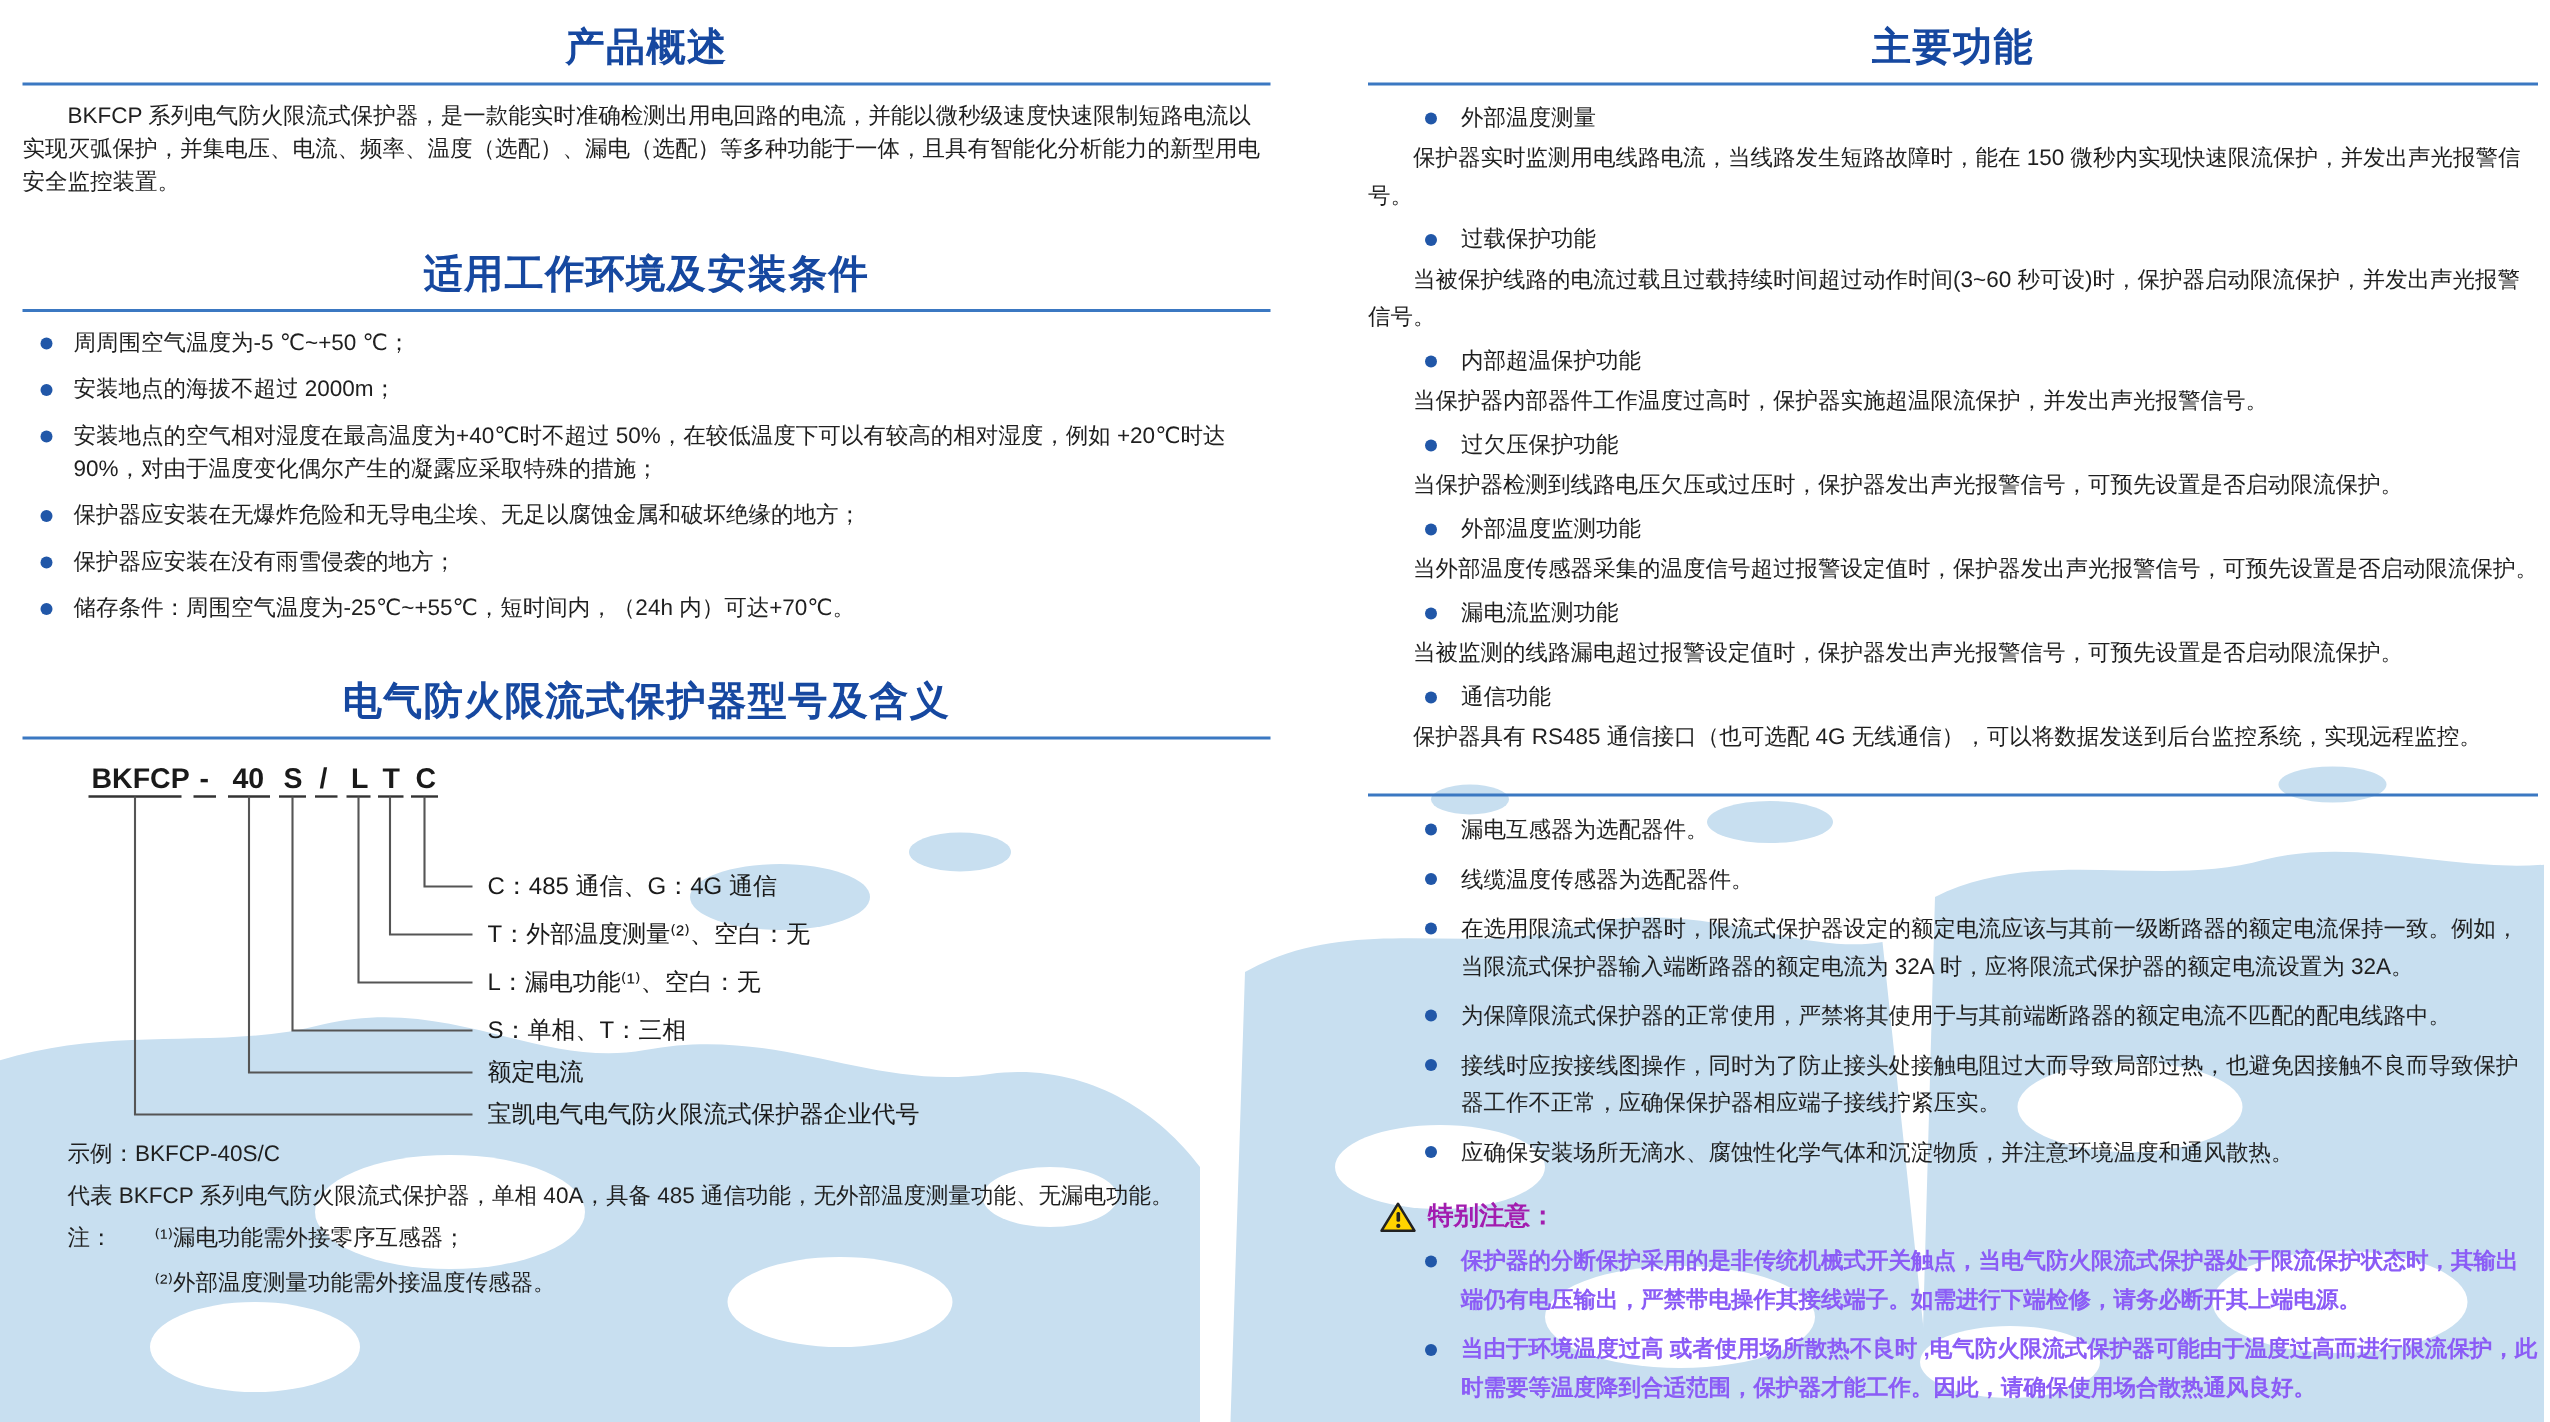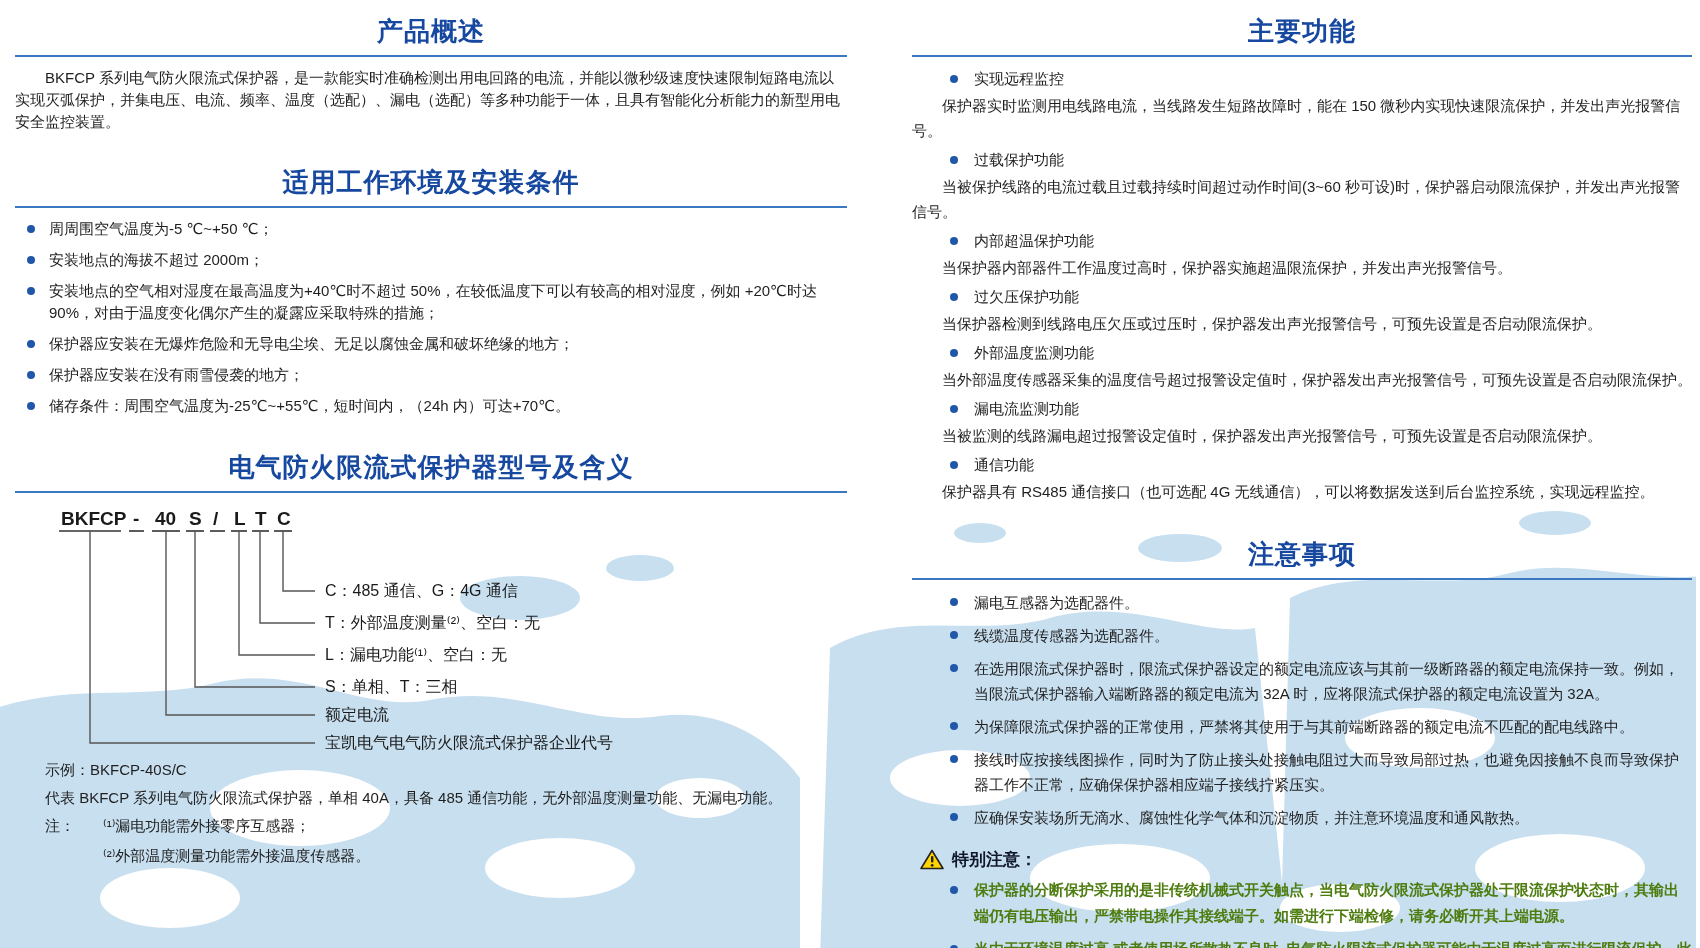--- a/index.html
+++ b/index.html
@@ -59,27 +59,27 @@
   .plist li{
     position:relative; padding-left:62px; font-size:15px; line-height:25px;
     margin-bottom:8px; font-weight:400;
   }
   .plist li .dot{
     position:absolute; left:38px; top:8px; width:8px; height:8px; border-radius:50%;
     background:#2157A8;
   }
 
   .special-head{
-    display:flex; align-items:center; gap:8px; margin:18px 0 6px 8px;
-    font-size:17px; font-weight:bold; color:#0f172a;
+    display:flex; align-items:flex-end; gap:8px; margin:18px 0 6px 8px;
+    font-size:17px; font-weight:bold; color:#a21caf;
   }
   .special-list{list-style:none; margin:0; padding:0;}
   .special-list li{
     position:relative; padding-left:62px; font-size:15px; line-height:26px;
-    margin-bottom:7px; font-weight:bold; color:#4d7c0f;
+    margin-bottom:7px; font-weight:bold; color:#8b5cf6;
   }
   .special-list li .dot{
     position:absolute; left:38px; top:9px; width:8px; height:8px; border-radius:50%;
     background:#2157A8;
   }
 </style>
 </head>
 <body>
 
 <div class="page">
@@ -188,39 +188,38 @@
     </div>
 
   </div>
 
   <div class="col col-right">
 
     <h2 class="sec-title">主要功能</h2>
     <hr class="sec-rule">
 
     <div>
-      <div class="fn-title"><span class="dot"></span><span>实现远程监控</span></div>
+      <div class="fn-title"><span class="dot"></span><span>外部温度测量</span></div>
       <p class="fn-desc">保护器实时监测用电线路电流，当线路发生短路故障时，能在 150 微秒内实现快速限流保护，并发出声光报警信号。</p>
       <div class="fn-title"><span class="dot"></span><span>过载保护功能</span></div>
       <p class="fn-desc">当被保护线路的电流过载且过载持续时间超过动作时间(3~60 秒可设)时，保护器启动限流保护，并发出声光报警信号。</p>
       <div class="fn-title"><span class="dot"></span><span>内部超温保护功能</span></div>
       <p class="fn-desc">当保护器内部器件工作温度过高时，保护器实施超温限流保护，并发出声光报警信号。</p>
       <div class="fn-title"><span class="dot"></span><span>过欠压保护功能</span></div>
       <p class="fn-desc">当保护器检测到线路电压欠压或过压时，保护器发出声光报警信号，可预先设置是否启动限流保护。</p>
       <div class="fn-title"><span class="dot"></span><span>外部温度监测功能</span></div>
       <p class="fn-desc">当外部温度传感器采集的温度信号超过报警设定值时，保护器发出声光报警信号，可预先设置是否启动限流保护。</p>
       <div class="fn-title"><span class="dot"></span><span>漏电流监测功能</span></div>
       <p class="fn-desc">当被监测的线路漏电超过报警设定值时，保护器发出声光报警信号，可预先设置是否启动限流保护。</p>
       <div class="fn-title"><span class="dot"></span><span>通信功能</span></div>
       <p class="fn-desc">保护器具有 RS485 通信接口（也可选配 4G 无线通信），可以将数据发送到后台监控系统，实现远程监控。</p>
     </div>
 
     <div style="height:18px"></div>
 
-    <h2 class="sec-title">注意事项</h2>
     <hr class="sec-rule">
 
     <ul class="plist">
       <li><span class="dot"></span><span>漏电互感器为选配器件。</span></li>
       <li><span class="dot"></span><span>线缆温度传感器为选配器件。</span></li>
       <li><span class="dot"></span><span>在选用限流式保护器时，限流式保护器设定的额定电流应该与其前一级断路器的额定电流保持一致。例如，当限流式保护器输入端断路器的额定电流为 32A 时，应将限流式保护器的额定电流设置为 32A。</span></li>
       <li><span class="dot"></span><span>为保障限流式保护器的正常使用，严禁将其使用于与其前端断路器的额定电流不匹配的配电线路中。</span></li>
       <li><span class="dot"></span><span>接线时应按接线图操作，同时为了防止接头处接触电阻过大而导致局部过热，也避免因接触不良而导致保护器工作不正常，应确保保护器相应端子接线拧紧压实。</span></li>
       <li><span class="dot"></span><span>应确保安装场所无滴水、腐蚀性化学气体和沉淀物质，并注意环境温度和通风散热。</span></li>
     </ul>

